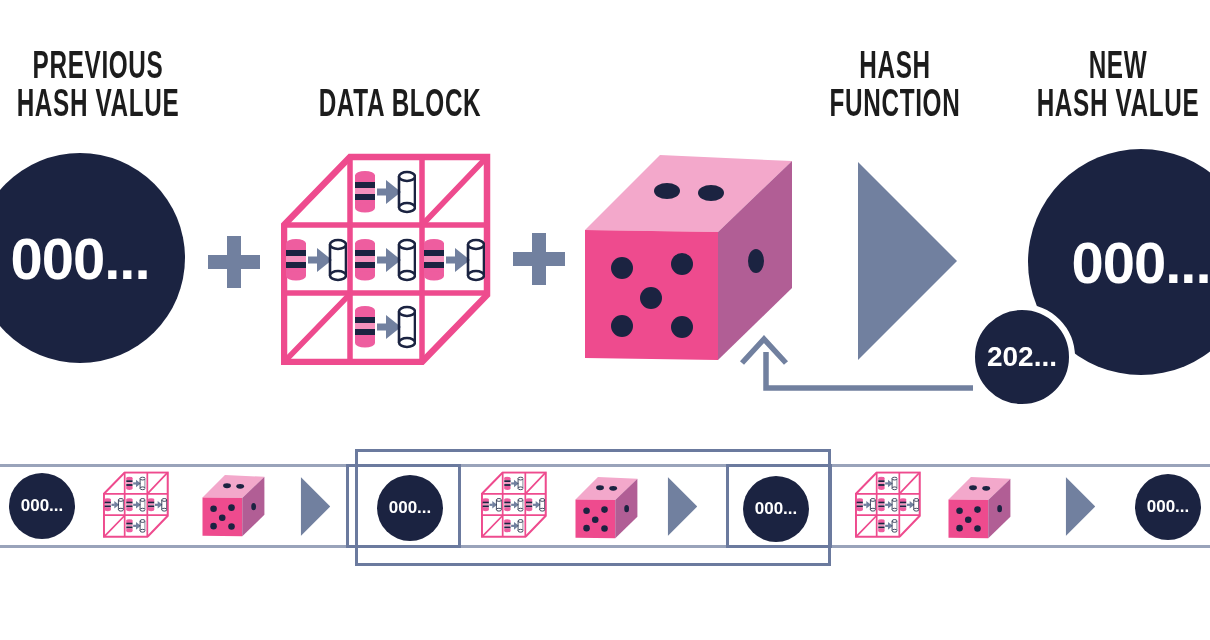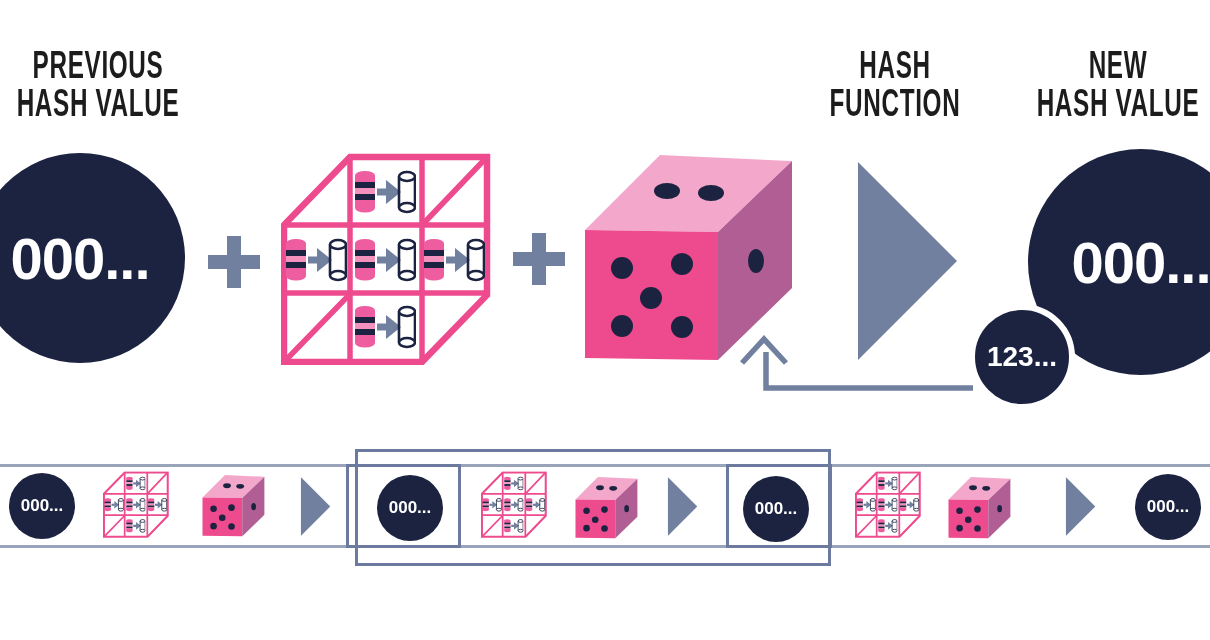--- a/index.html
+++ b/index.html
@@ -97,20 +97,23 @@
       <symbol id="tri-sym" viewBox="0 0 100 200">
         <polygon class="tri-fill" points="0,0 100,100 0,200"></polygon>
       </symbol>
     </defs>
   </svg>
 
   <div class="title" style="left:-72px;top:46px">
     <span class="tline">PREVIOUS</span>
     <span class="tline">HASH VALUE</span>
   </div>
+  <div class="title" style="left:230px;top:84px">
+    <span class="tline">DATA BLOCK</span>
+  </div>
   <div class="title" style="left:725px;top:46px">
     <span class="tline">HASH</span>
     <span class="tline">FUNCTION</span>
   </div>
   <div class="title" style="left:948px;top:46px">
     <span class="tline">NEW</span>
     <span class="tline">HASH VALUE</span>
   </div>
 
   <div class="hash-circle hash-big" style="left:-25px;top:153px">
@@ -142,21 +145,21 @@
 
   <svg class="icon" style="left:858px;top:162px" width="99" height="198" viewBox="0 0 100 200">
     <use href="#tri-sym" xlink:href="#tri-sym"></use>
   </svg>
 
   <div class="hash-circle hash-new" style="left:1028px;top:149px">
     <span>000...</span>
   </div>
 
   <div class="hash-circle hash-123" style="left:969px;top:304px">
-    <span>123...</span>
+    <span>202...</span>
   </div>
 
   <div class="band-line" style="top:464px"></div>
   <div class="band-line" style="top:545px"></div>
 
   <div class="chain-box" style="left:355px;top:449px;width:476px;height:117px"></div>
   <div class="chain-box" style="left:346px;top:464px;width:115px;height:84px"></div>
   <div class="chain-box" style="left:726px;top:464px;width:106px;height:84px"></div>
 
   <div class="hash-circle hash-mini" style="left:9px;top:473px">

